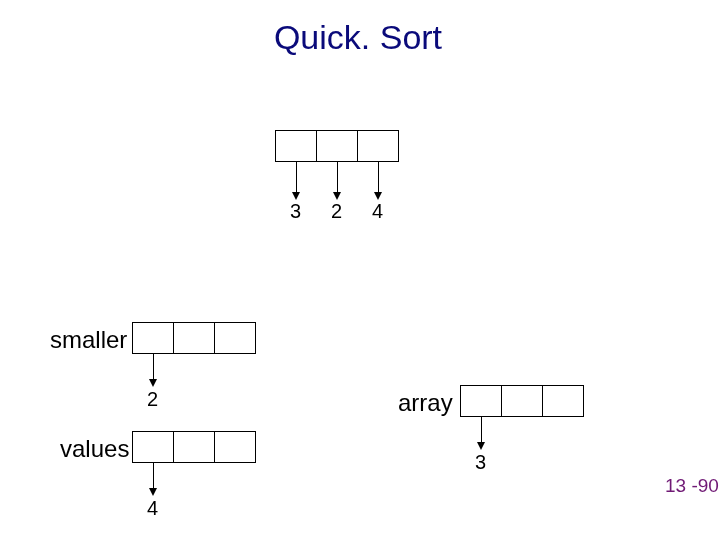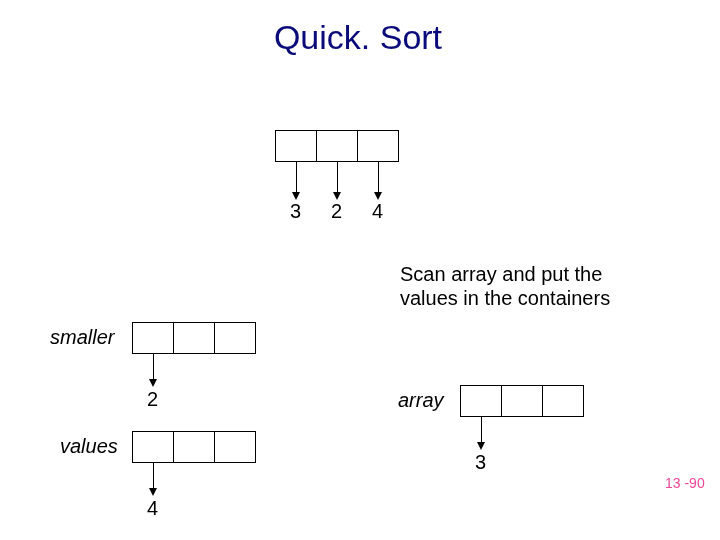--- a/index.html
+++ b/index.html
@@ -54,34 +54,33 @@
     border-right: 4px solid transparent;
     border-top: 8px solid #000;
   }
   .num {
     position: absolute;
     font-size: 20px;
     color: #000;
   }
   .label {
     position: absolute;
-    font-size: 20px;
+    font-size: 24px;
     color: #000;
-    font-style: italic;
   }
   .caption {
     position: absolute;
     font-size: 20px;
     color: #000;
     line-height: 1.2;
   }
   .pagenum {
     position: absolute;
-    font-size: 14px;
-    color: #ec4899;
+    font-size: 19px;
+    color: #701a75;
   }
 </style>
 </head>
 <body>
 
 <div class="title">Quick. Sort</div>
 
 <div class="cells" style="left:275px; top:130px;">
   <div class="cell"></div>
   <div class="cell"></div>
@@ -99,22 +98,21 @@
 <div class="arrow" style="left:378px; top:162px;">
   <div class="shaft" style="height:30px;"></div>
   <div class="head" style="top:30px;"></div>
 </div>
 
 <div class="num" style="left:290px; top:200px;">3</div>
 <div class="num" style="left:331px; top:200px;">2</div>
 <div class="num" style="left:372px; top:200px;">4</div>
 
 <div class="caption" style="left:400px; top:262px;">
-  <span>Scan array and put the</span><br>
-  <span>values in the containers</span>
+  <br>
 </div>
 
 <div class="label" style="left:50px; top:326px;">smaller</div>
 
 <div class="cells" style="left:132px; top:322px;">
   <div class="cell"></div>
   <div class="cell"></div>
   <div class="cell"></div>
 </div>
 

